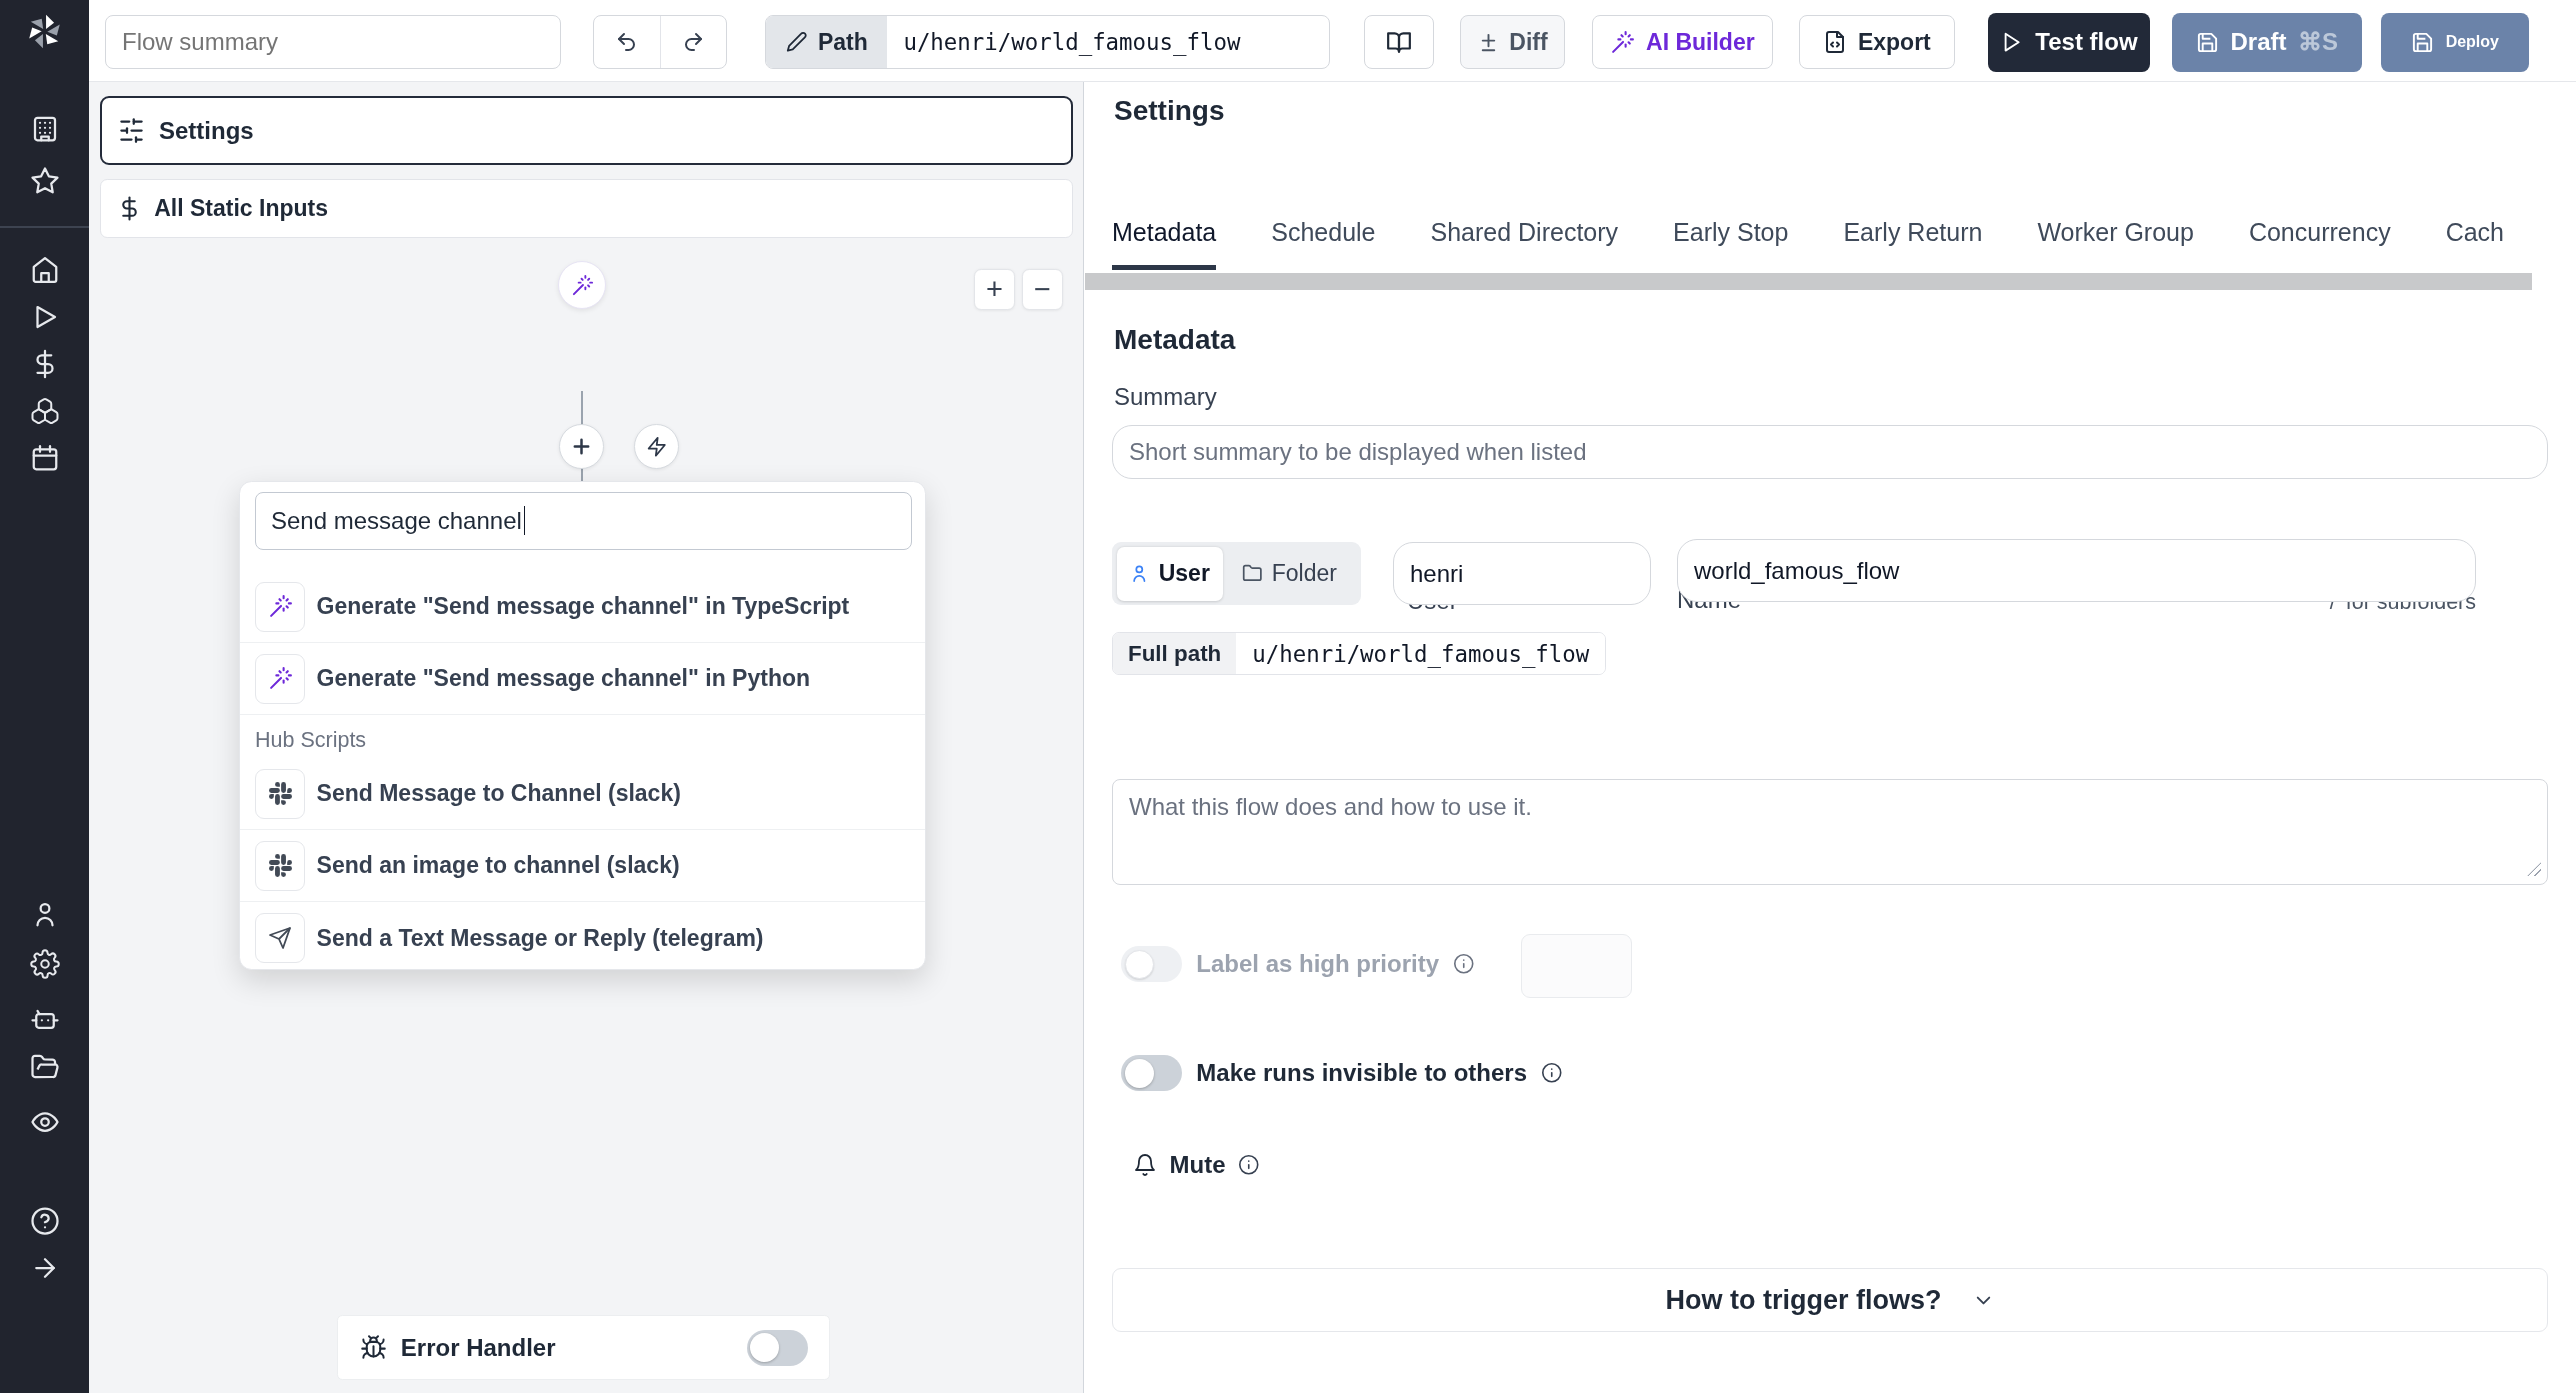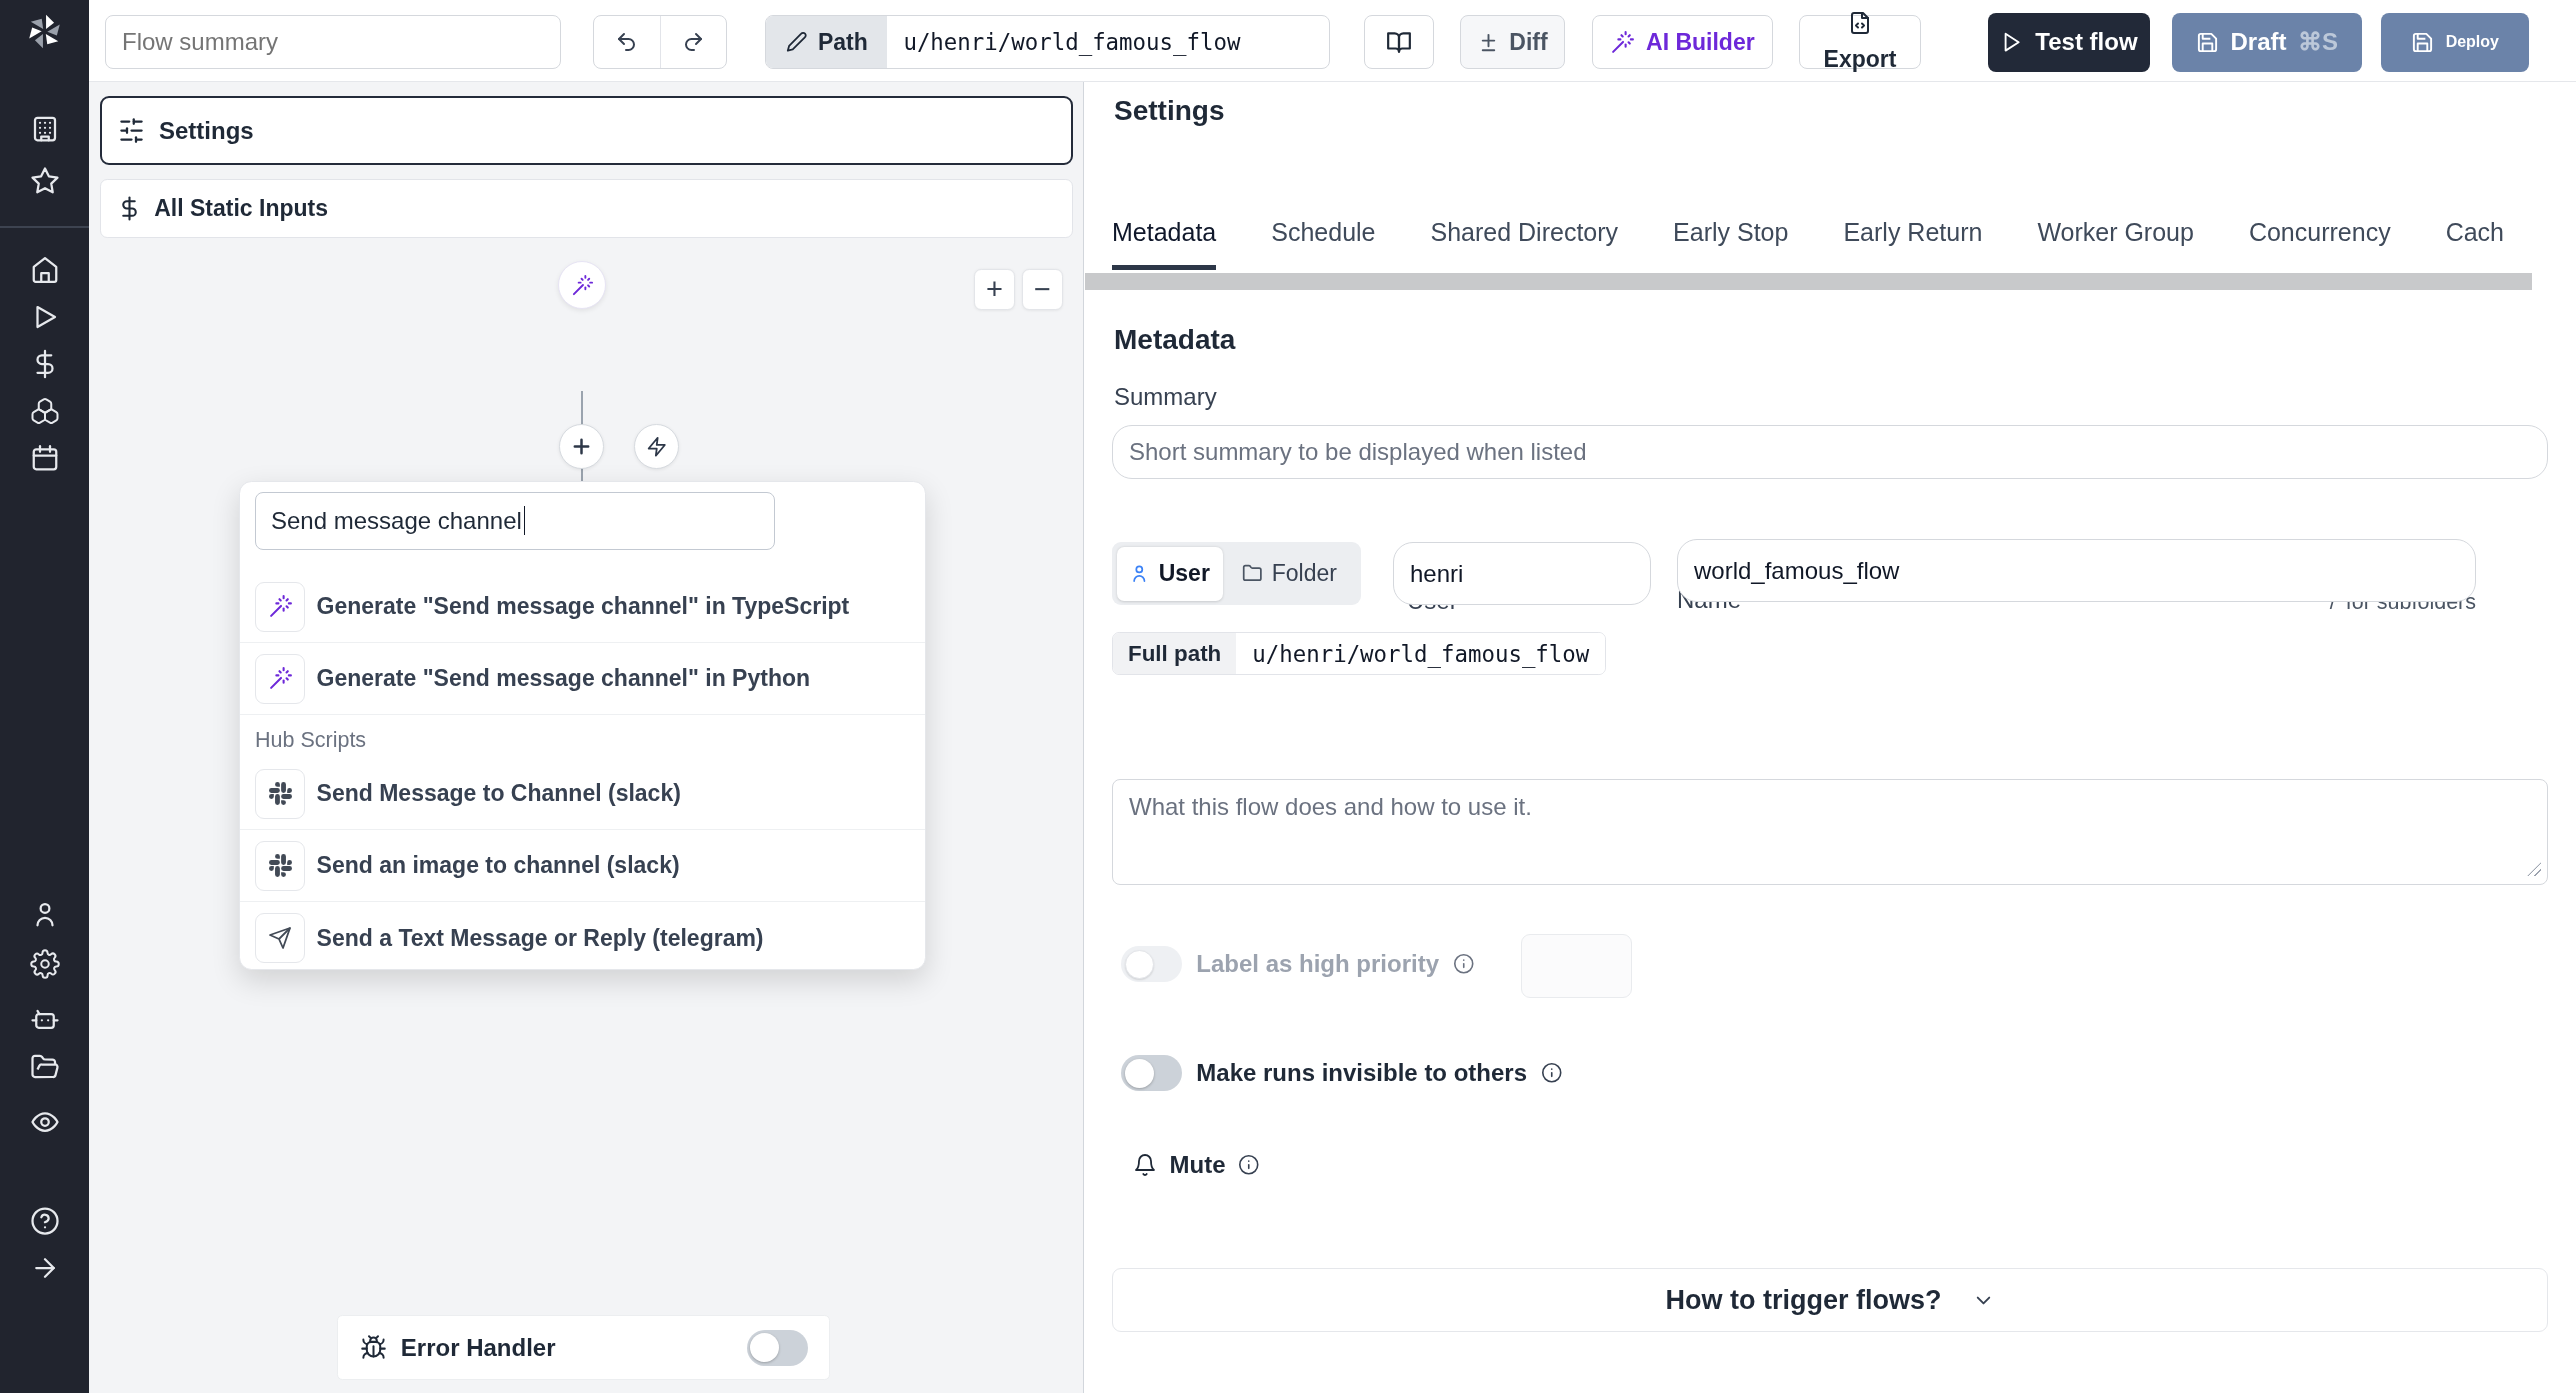--- a/index.html
+++ b/index.html
@@ -29,21 +29,21 @@
   .undo-half + .undo-half { border-left:0.9px solid #e2e4e9; }
   .path-group { left:676px; width:565px; overflow:hidden; }
   .path-chip { height:100%; background:#e3e6ea; display:flex; align-items:center; gap:10.7px; padding:0 19.7px;
                font-weight:700; font-size:23px; color:#1f2937; }
   .path-val { padding:0 16px; font-size:22.4px; color:#111827; }
   .icon-btn { justify-content:center; }
   .book-btn { left:1275px; width:70px; }
   .diff-btn { left:1371px; width:105px; gap:9px; justify-content:center; background:#f6f7f9;
               font-weight:700; font-size:23px; color:#4b5563; }
   .ai-btn { left:1503px; width:181px; gap:10.7px; justify-content:center; font-weight:700; font-size:23px; color:#6d28d9; }
-  .export-btn { left:1710px; width:122px; gap:10.7px; justify-content:center; font-weight:700; font-size:23px; color:#1f2937;flex-direction:column; }
+  .export-btn { left:1710px; width:156px; gap:10.7px; justify-content:center; font-weight:700; font-size:23px; color:#1f2937; }
   .test-btn { left:1899px; top:12.5px; height:59px; width:162px; background:#222938; color:#fff; gap:12.5px;
               justify-content:center; font-weight:700; font-size:24px; }
   .draft-btn { left:2083px; top:12.5px; height:59px; width:190px; background:#6b83a9; color:#fff; gap:11.6px;
                justify-content:center; font-weight:700; font-size:24px; }
   .deploy-btn { left:2292px; top:12.5px; height:59px; width:148px; background:#6b83a9; color:#fff; gap:11.6px;
                 justify-content:center; font-weight:700; font-size:16px; }
   .shortcut { color:#bcc8d9; font-weight:700; }
 
   
   .flow-panel { position:absolute; left:89px; top:82px; width:995px; height:1311px; background:#f3f4f6;
@@ -66,21 +66,21 @@
                  display:flex; align-items:center; justify-content:center; color:#2d3748; }
   .plus-c { left:470px; top:342px; }
   .zap-c { left:545px; top:342px; }
   .zoom-btn { position:absolute; width:41px; height:41px; border-radius:7.2px; background:#fff; top:187px;
               border:0.9px solid #e3e5e9; box-shadow:0 0.9px 2.7px rgba(0,0,0,.06); display:flex; align-items:center;
               justify-content:center; font-size:29px; color:#374151; }
   .zoom-in { left:885px; } .zoom-out { left:933px; }
 
   .dropdown { position:absolute; left:150px; top:399px; width:687px; height:489px; background:#fff;
               border:0.9px solid #e5e7eb; border-radius:12.5px; box-shadow:0 10.7px 29px rgba(0,0,0,.14); z-index:10; }
-  .step-search { position:absolute; left:15px; top:9.8px; width:520px; height:58px; border:1.8px solid #c3c9d2;
+  .step-search { position:absolute; left:15px; top:9.8px; width:657px; height:58px; border:1.8px solid #c3c9d2;
                  border-radius:8px; display:flex; align-items:center; padding:0 15px; font-size:24px; color:#1f2937;
                  background:#fff; }
   .caret { width:1.8px; height:29px; background:#111827; margin-left:1.8px; }
   .sug-list { position:absolute; left:0; top:89px; width:100%; }
   .sug-row { height:72px; display:flex; align-items:center; gap:11.6px; padding:0 15px;
              border-bottom:0.9px solid #eef0f2; }
   .sug-row:last-child { border-bottom:none; }
   .sug-ic { width:50px; height:50px; border:0.9px solid #e5e7eb; border-radius:9px; flex:0 0 auto;
             display:flex; align-items:center; justify-content:center; }
   .sug-label { font-weight:700; font-size:23px; color:#374151; }

